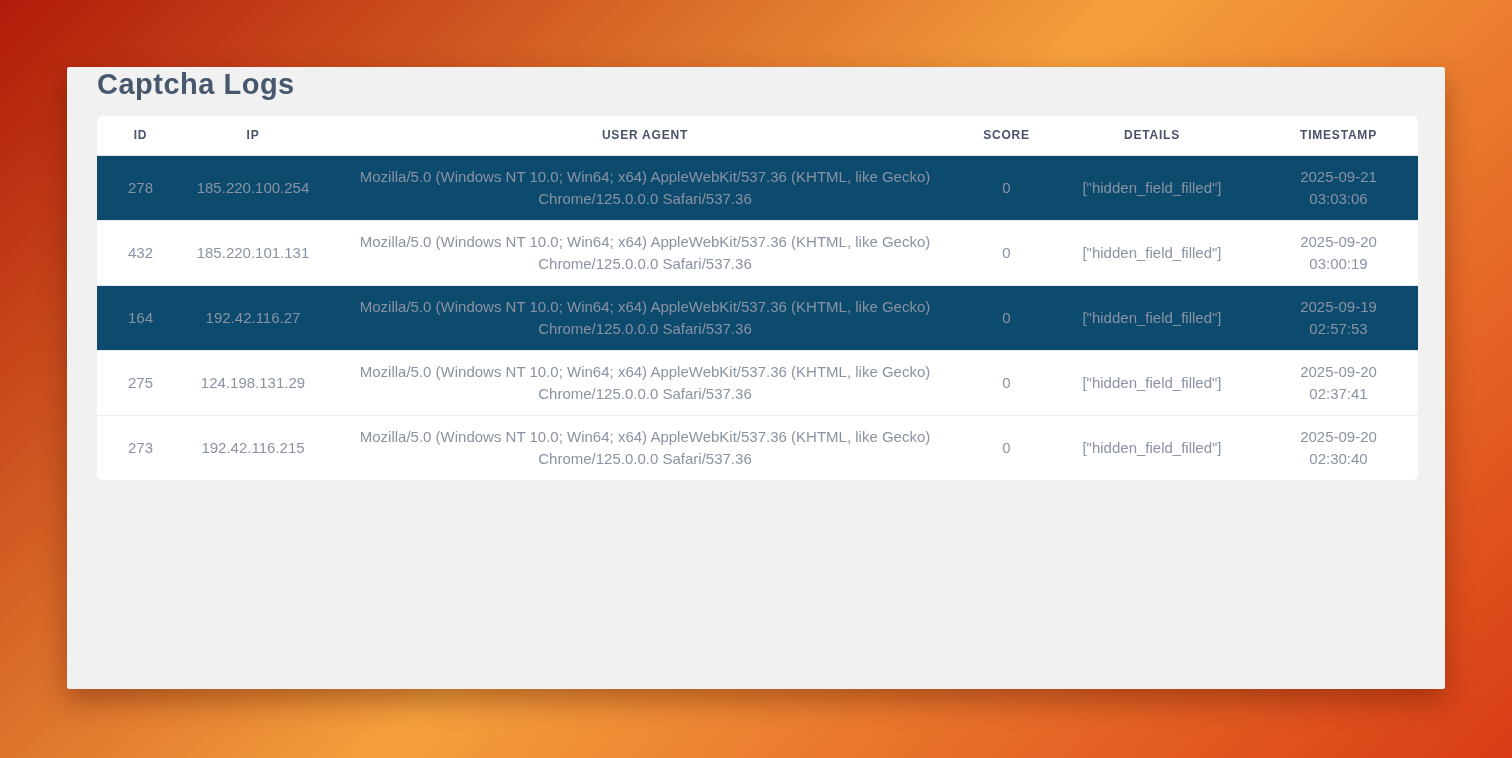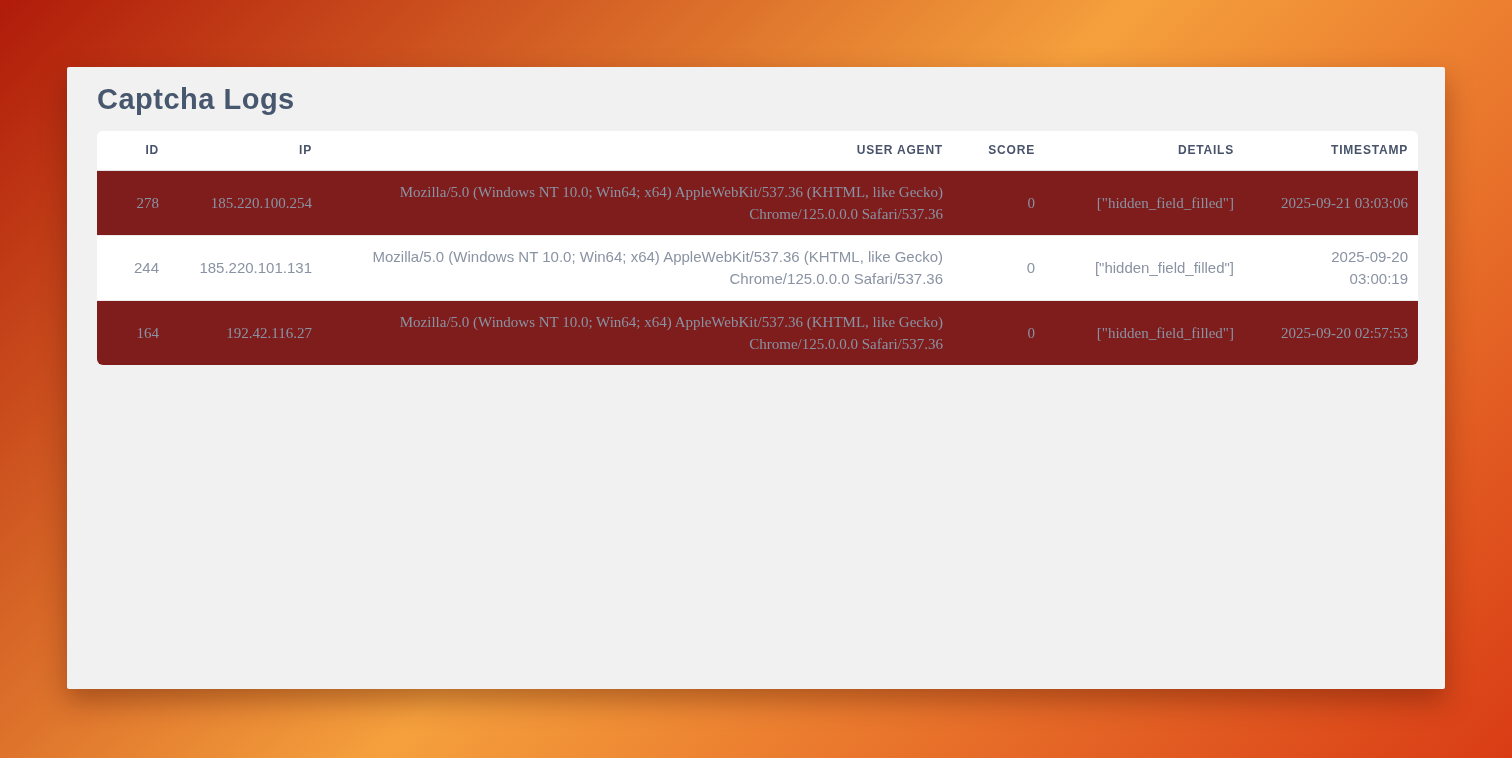--- a/index.html
+++ b/index.html
@@ -17,21 +17,21 @@
     position: absolute;
     left: 67px;
     top: 67px;
     width: 1378px;
     height: 622px;
     background: #f1f1f2;
     border-radius: 2px;
     box-shadow: 0 12px 28px rgba(70, 15, 0, 0.38);
     overflow: hidden;
     box-sizing: border-box;
-    padding-top: 16px;
+    padding-top: 1px;
   }
   .card-title {
     margin: 0 0 15px 30px;
     font-size: 29px;
     font-weight: 600;
     letter-spacing: 0.5px;
     color: #47586e;
   }
   .table-wrap {
     margin-left: 30px;
@@ -46,43 +46,42 @@
     width: 1321px;
   }
   col.c-id        { width: 72px;  }
   col.c-ip        { width: 153px; }
   col.c-ua        { width: 631px; }
   col.c-score     { width: 92px;  }
   col.c-details   { width: 199px; }
   col.c-timestamp { width: 174px; }
   th, td {
     box-sizing: border-box;
-    text-align: right;
+    text-align: center;
     vertical-align: middle;
     padding: 0 10px 0 25px;
   }
   thead tr {
     height: 39px;
     background: #ffffff;
   }
   th {
     font-size: 12px;
     font-weight: 700;
     text-transform: uppercase;
     letter-spacing: 0.8px;
     color: #48536a;
     border-bottom: 1px solid #e4e4e8;
   }
   tbody tr {
     height: 65px;
     background: #ffffff;
   }
   tbody tr.striped {
-    background: #7f1d1d;
-    font-family: Liberation Serif, serif;
+    background: #0c4a6e;
   }
   tbody tr + tr td {
     border-top: 1px solid #ececef;
   }
   td {
     font-size: 15px;
     line-height: 22px;
     color: #8a93a3;
   }
 </style>
@@ -115,31 +114,47 @@
       <tbody>
           <tr class="striped">
             <td>278</td>
             <td>185.220.100.254</td>
             <td>Mozilla/5.0 (Windows NT 10.0; Win64; x64) AppleWebKit/537.36 (KHTML, like Gecko) Chrome/125.0.0.0 Safari/537.36</td>
             <td>0</td>
             <td>["hidden_field_filled"]</td>
             <td>2025-09-21 03:03:06</td>
           </tr>
           <tr>
-            <td>244</td>
+            <td>432</td>
             <td>185.220.101.131</td>
             <td>Mozilla/5.0 (Windows NT 10.0; Win64; x64) AppleWebKit/537.36 (KHTML, like Gecko) Chrome/125.0.0.0 Safari/537.36</td>
             <td>0</td>
             <td>["hidden_field_filled"]</td>
             <td>2025-09-20 03:00:19</td>
           </tr>
           <tr class="striped">
             <td>164</td>
             <td>192.42.116.27</td>
             <td>Mozilla/5.0 (Windows NT 10.0; Win64; x64) AppleWebKit/537.36 (KHTML, like Gecko) Chrome/125.0.0.0 Safari/537.36</td>
             <td>0</td>
             <td>["hidden_field_filled"]</td>
-            <td>2025-09-20 02:57:53</td>
+            <td>2025-09-19 02:57:53</td>
+          </tr>
+          <tr>
+            <td>275</td>
+            <td>124.198.131.29</td>
+            <td>Mozilla/5.0 (Windows NT 10.0; Win64; x64) AppleWebKit/537.36 (KHTML, like Gecko) Chrome/125.0.0.0 Safari/537.36</td>
+            <td>0</td>
+            <td>["hidden_field_filled"]</td>
+            <td>2025-09-20 02:37:41</td>
+          </tr>
+          <tr>
+            <td>273</td>
+            <td>192.42.116.215</td>
+            <td>Mozilla/5.0 (Windows NT 10.0; Win64; x64) AppleWebKit/537.36 (KHTML, like Gecko) Chrome/125.0.0.0 Safari/537.36</td>
+            <td>0</td>
+            <td>["hidden_field_filled"]</td>
+            <td>2025-09-20 02:30:40</td>
           </tr>
         </tbody>
     </table>
   </div>
 </div>
 
 </body></html>

